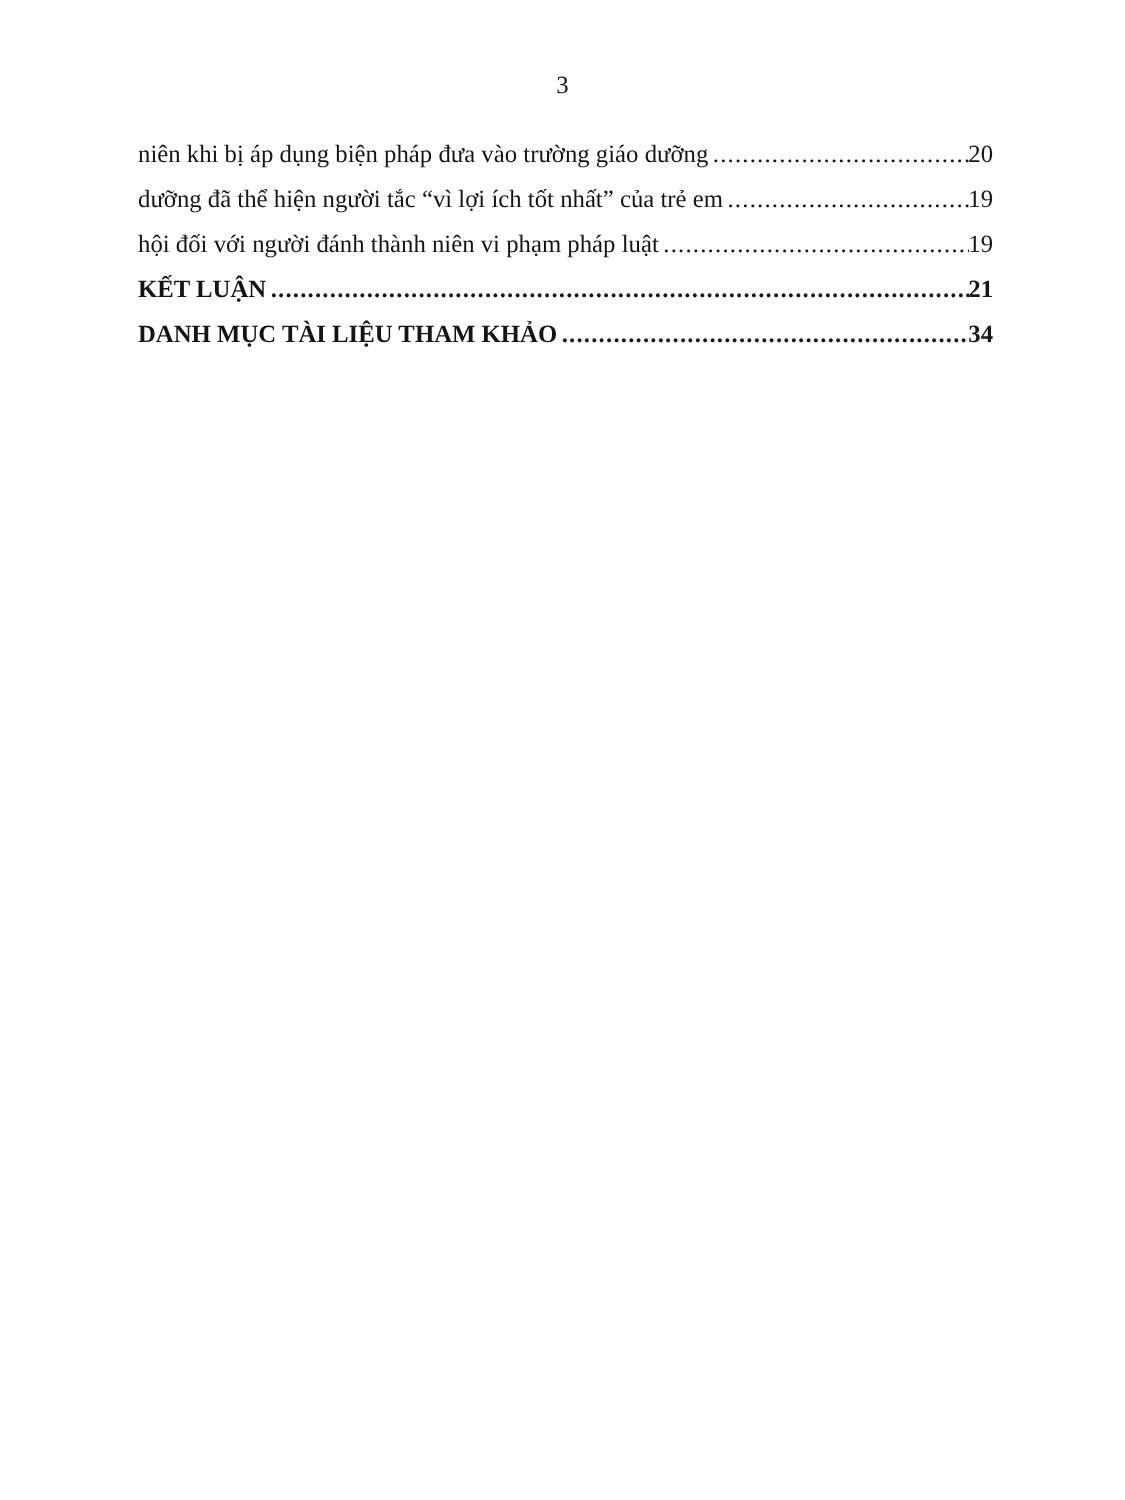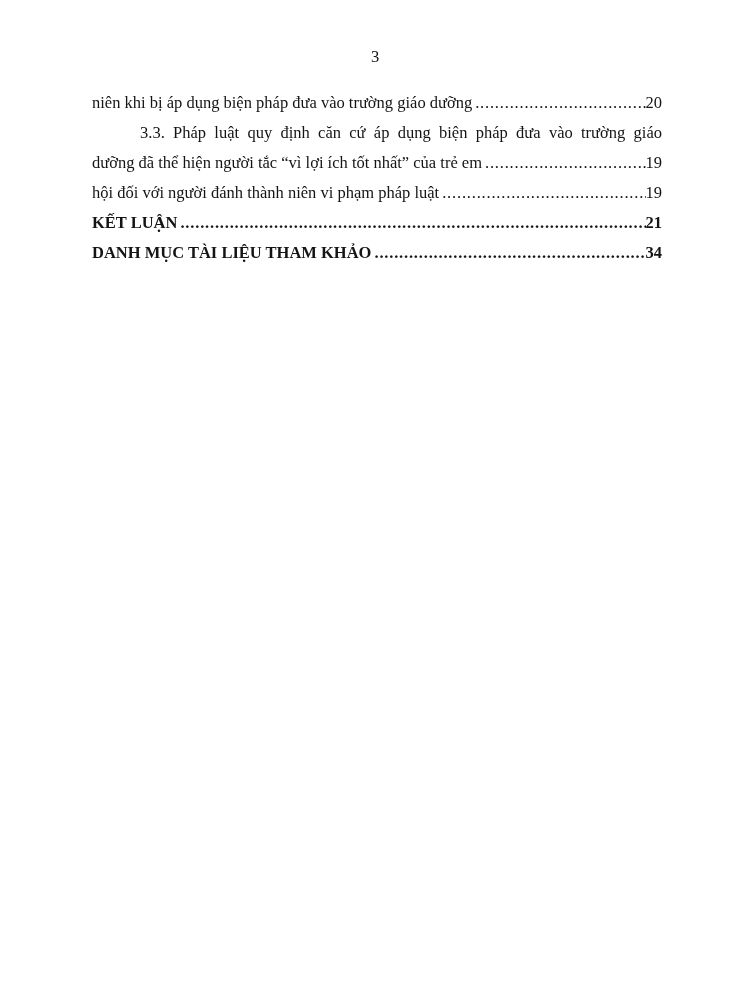--- a/index.html
+++ b/index.html
@@ -58,21 +58,20 @@
 
     <div>
       <div class="line last">
         <span class="txt">niên khi bị áp dụng biện pháp đưa vào trường giáo dưỡng</span>
         <span class="leader"><span>........................................................................................................................................................................................................................................</span></span>
         <span class="pg">20</span>
       </div>
     </div>
 
     <div>
-      <div class="line justify indent">3.3. Pháp luật quy định căn cứ áp dụng biện pháp đưa vào trường giáo</div>
       <div class="line last">
         <span class="txt">dưỡng đã thể hiện người tắc “vì lợi ích tốt nhất” của trẻ em</span>
         <span class="leader"><span>........................................................................................................................................................................................................................................</span></span>
         <span class="pg">19</span>
       </div>
     </div>
 
     <div>
       <div class="line last">
         <span class="txt">hội đối với người đánh thành niên vi phạm pháp luật</span>

